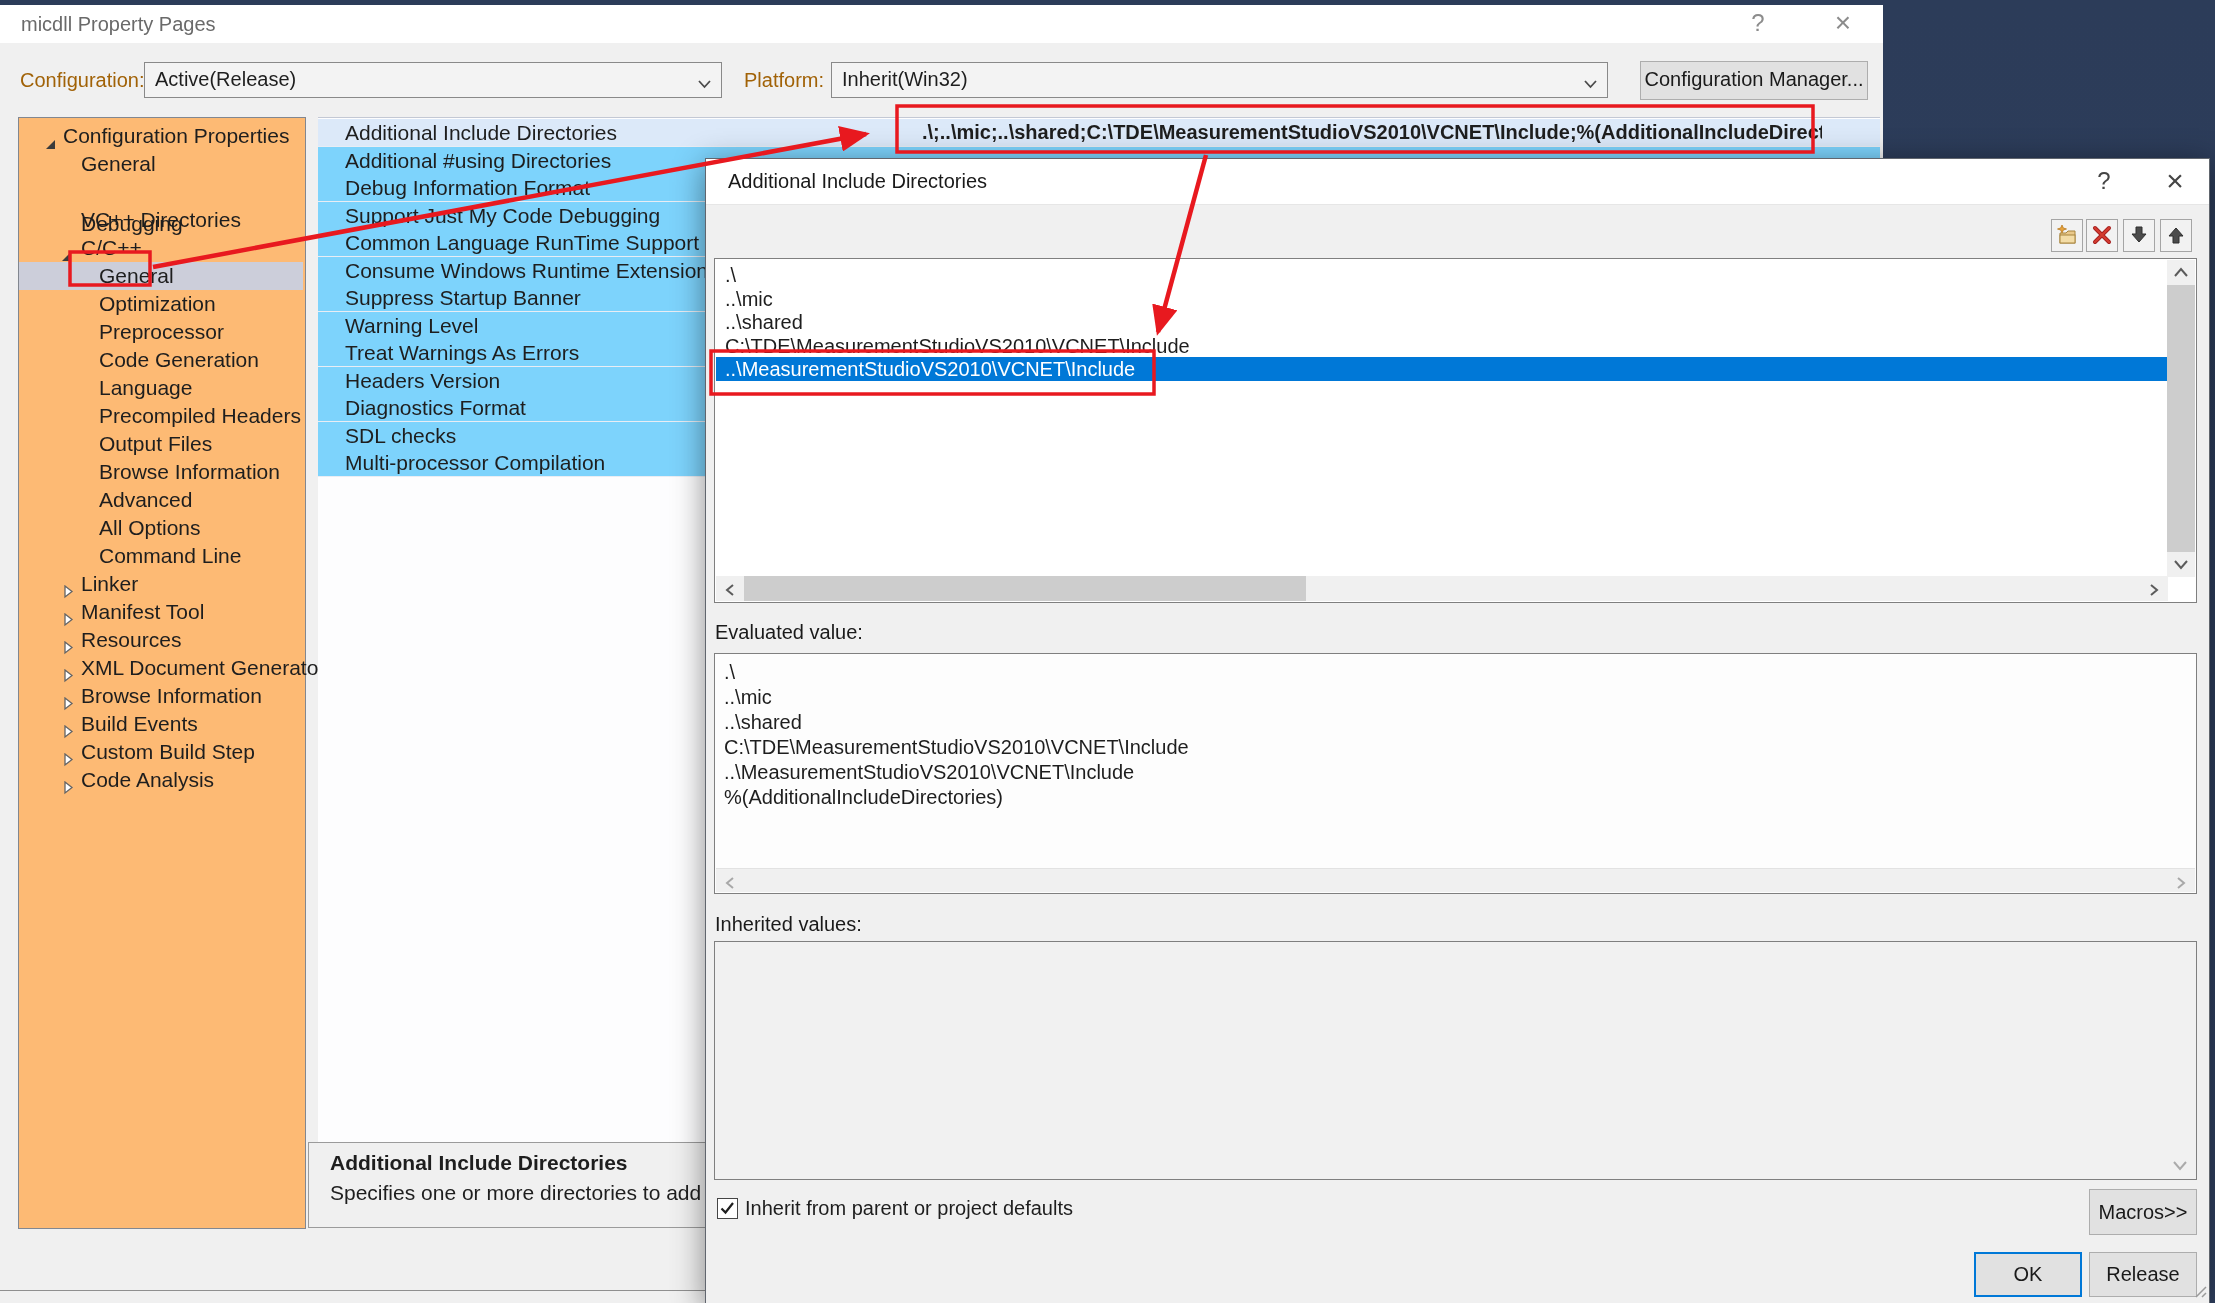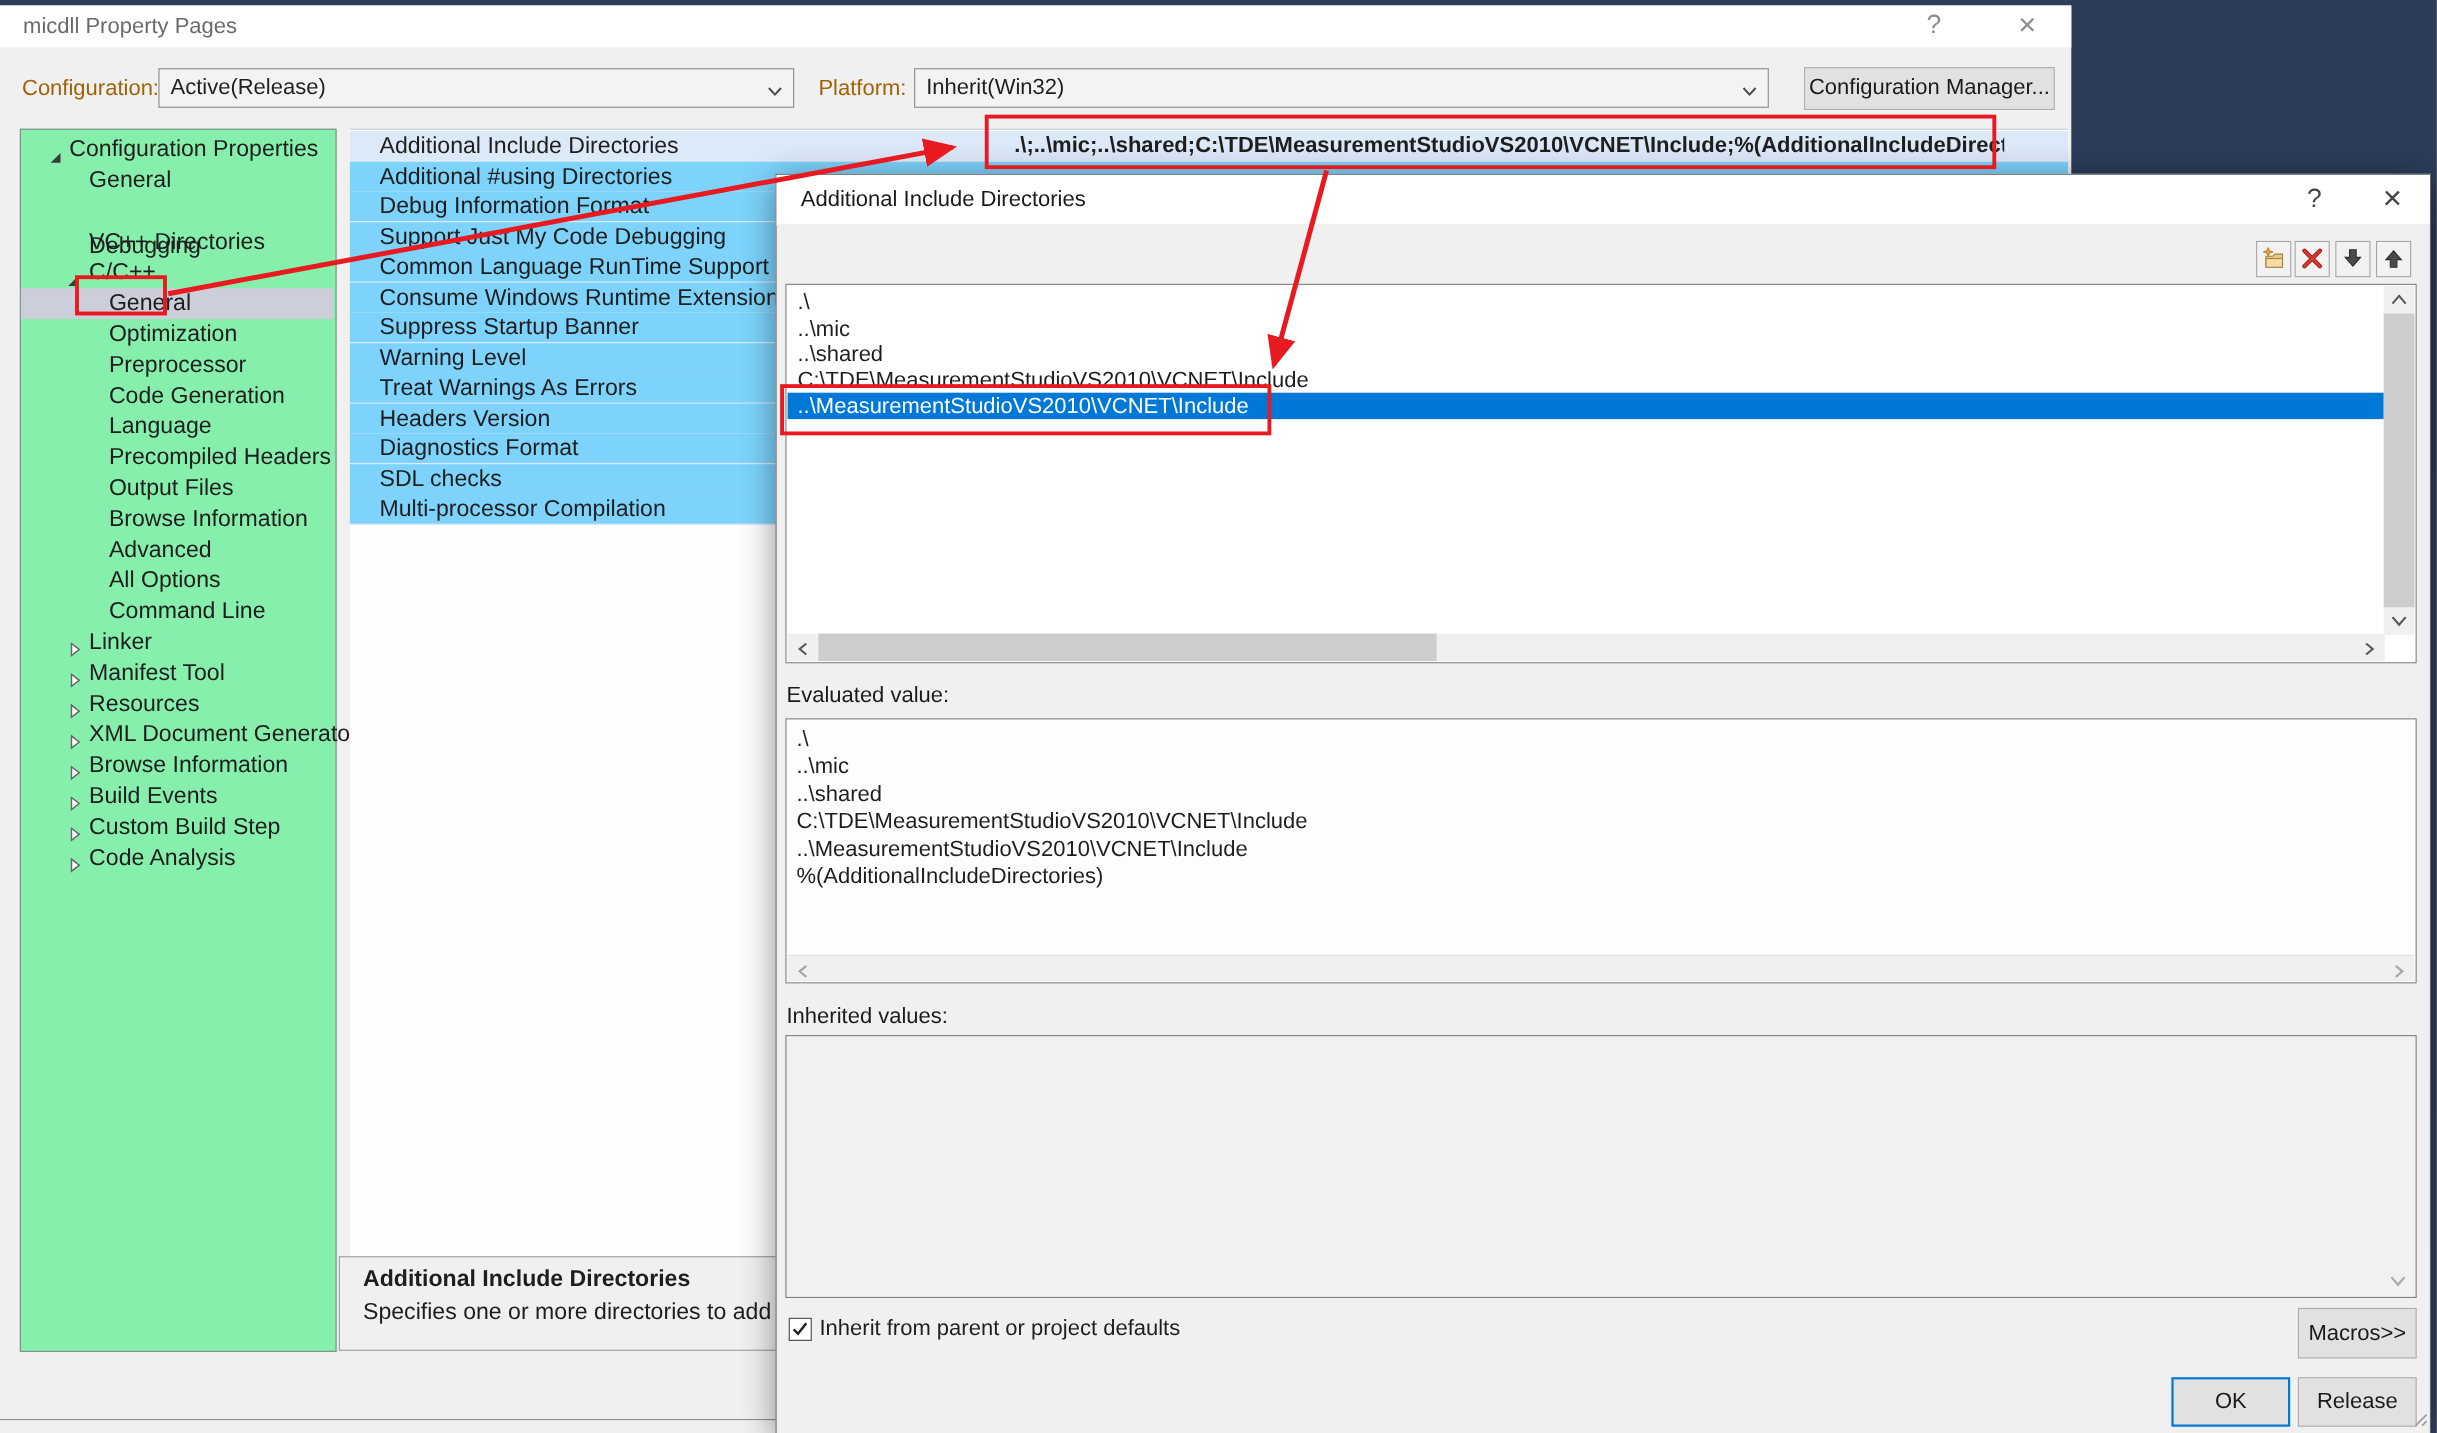--- a/index.html
+++ b/index.html
@@ -11,21 +11,21 @@
   .main-titlebar{position:absolute;left:0;top:0;width:100%;height:38px;background:#ffffff;}
   .main-title{position:absolute;left:21px;top:0;line-height:38px;font-size:20px;color:#6a6a6a;white-space:nowrap;}
   .cap-btn{position:absolute;top:0;height:38px;line-height:36px;text-align:center;font-size:24px;color:#8c8c8c;}
   .cfg-label{position:absolute;top:57px;height:36px;line-height:36px;font-size:20px;color:#a16207;white-space:nowrap;}
   .combo{position:absolute;top:57px;height:34px;background:#f3f3f3;border:1px solid #898989;}
   .combo .val{position:absolute;left:10px;top:0;line-height:33px;font-size:20px;white-space:nowrap;}
   .combo .chev{position:absolute;right:9px;top:12px;}
   .btn{background:#e1e1e1;border:1px solid #adadad;text-align:center;font-size:20px;color:#1a1a1a;}
   .cfgmgr{position:absolute;left:1640px;top:56px;width:226px;height:37px;line-height:35px;}
   
-  .tree{position:absolute;left:18px;top:112px;width:286px;height:1110px;background:#86efac;border:1px solid #828790;}
+  .tree{position:absolute;left:18px;top:112px;width:286px;height:1110px;background:#fdba74;border:1px solid #828790;}
   .trow{position:absolute;left:0;width:284px;height:28px;line-height:28px;font-size:21px;white-space:nowrap;cursor:default;}
   .trow.sel{background:#ccceda;}
   .tglyph{position:absolute;top:8px;}
   .tlabel{position:absolute;top:0;}
   
   .grid{position:absolute;left:318px;top:112px;width:1562px;height:1025px;background:#fdfdfe;border-top:1px solid #c3c8d4;}
   .grow{position:absolute;left:0;width:1562px;height:27px;line-height:27px;font-size:21px;border-bottom:1px solid #e9edf4;background:#7dd3fc;}
   .grow.sel{background:#dce9f9;}
   .grow .lab{position:absolute;left:27px;top:0;width:530px;overflow:hidden;white-space:nowrap;}
   .grow .val{position:absolute;left:604px;top:0;width:900px;overflow:hidden;white-space:nowrap;font-weight:bold;font-size:20px;}

